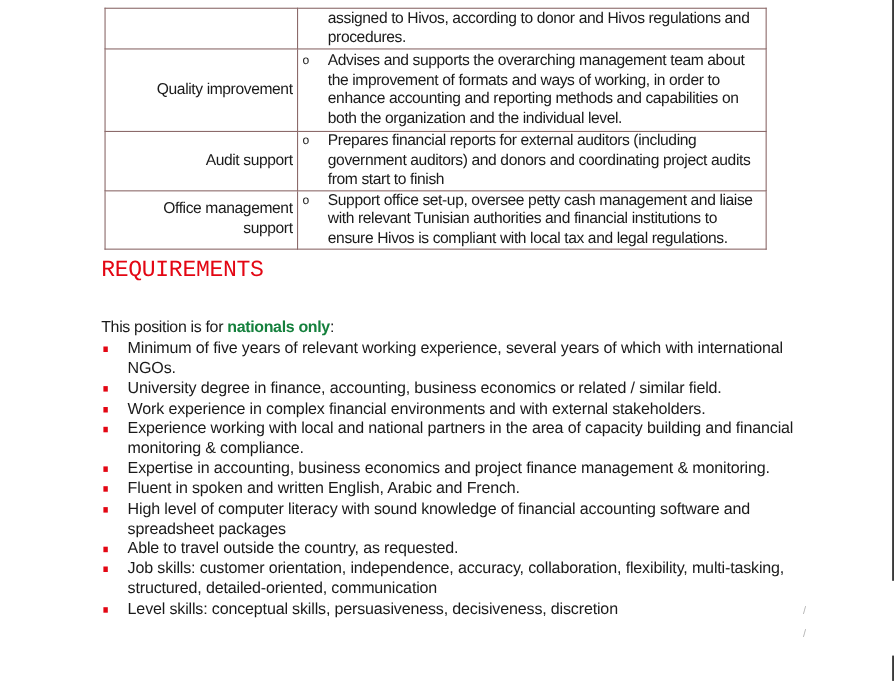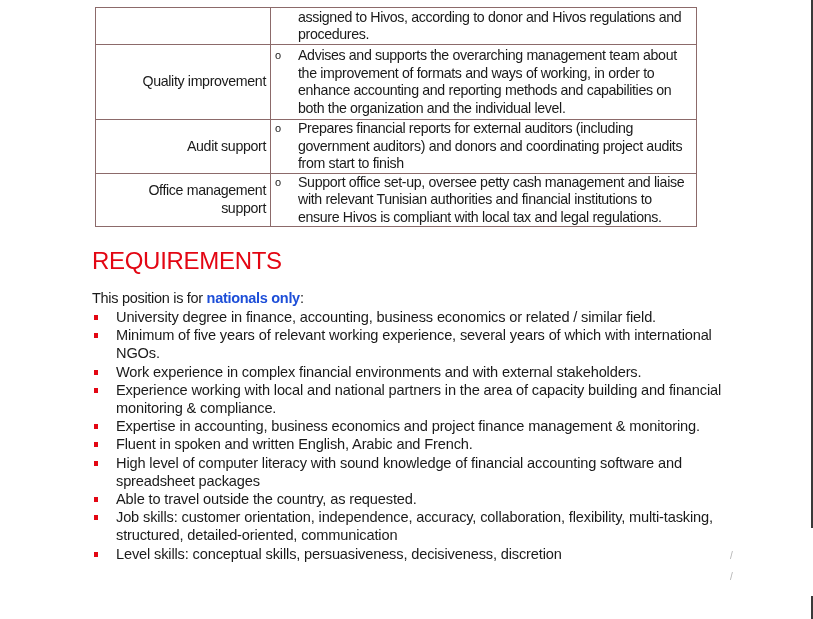--- a/index.html
+++ b/index.html
@@ -73,33 +73,34 @@
       flex: 0 0 23px;
       font-size: 11px;
       color: #1a1a1a;
       line-height: 17px;
     }
     .bullet-o.empty { visibility: hidden; }
     
     .req-title {
       position: absolute;
       left: 92px;
-      top: 247px;
+      top: 235px;
       color: #e30613;
-      font-size: 24px;
+      font-size: 21px;
       letter-spacing: -0.3px;
+      font-family: Liberation Mono, monospace;
     }
     .intro {
       position: absolute;
       left: 92px;
       top: 290px;
       font-size: 14.5px;
       letter-spacing: -0.3px;
     }
-    .intro b { font-weight: 600; color: #1d4ed8; }
+    .intro b { font-weight: 600; color: #15803d; }
     ul.req-list {
       position: absolute;
       left: 92px;
       top: 308px;
       width: 640px;
       margin: 0;
       padding: 0;
       list-style: none;
       font-size: 14.6px;
       line-height: 18.2px;
@@ -173,25 +174,25 @@
 
   <div class="req-title">REQUIREMENTS</div>
 
   <div class="intro">
     <span>This position is for </span><b>nationals only</b><span>:</span>
   </div>
 
   <ul class="req-list">
     <li>
         <span class="sq"></span>
+        <span>Minimum of five years of relevant working experience, several years of which with international NGOs.</span>
+      </li>
+    <li>
+        <span class="sq"></span>
         <span>University degree in finance, accounting, business economics or related / similar field.</span>
-      </li>
-    <li>
-        <span class="sq"></span>
-        <span>Minimum of five years of relevant working experience, several years of which with international NGOs.</span>
       </li>
     <li>
         <span class="sq"></span>
         <span>Work experience in complex financial environments and with external stakeholders.</span>
       </li>
     <li>
         <span class="sq"></span>
         <span>Experience working with local and national partners in the area of capacity building and financial monitoring &amp; compliance.</span>
       </li>
     <li>

